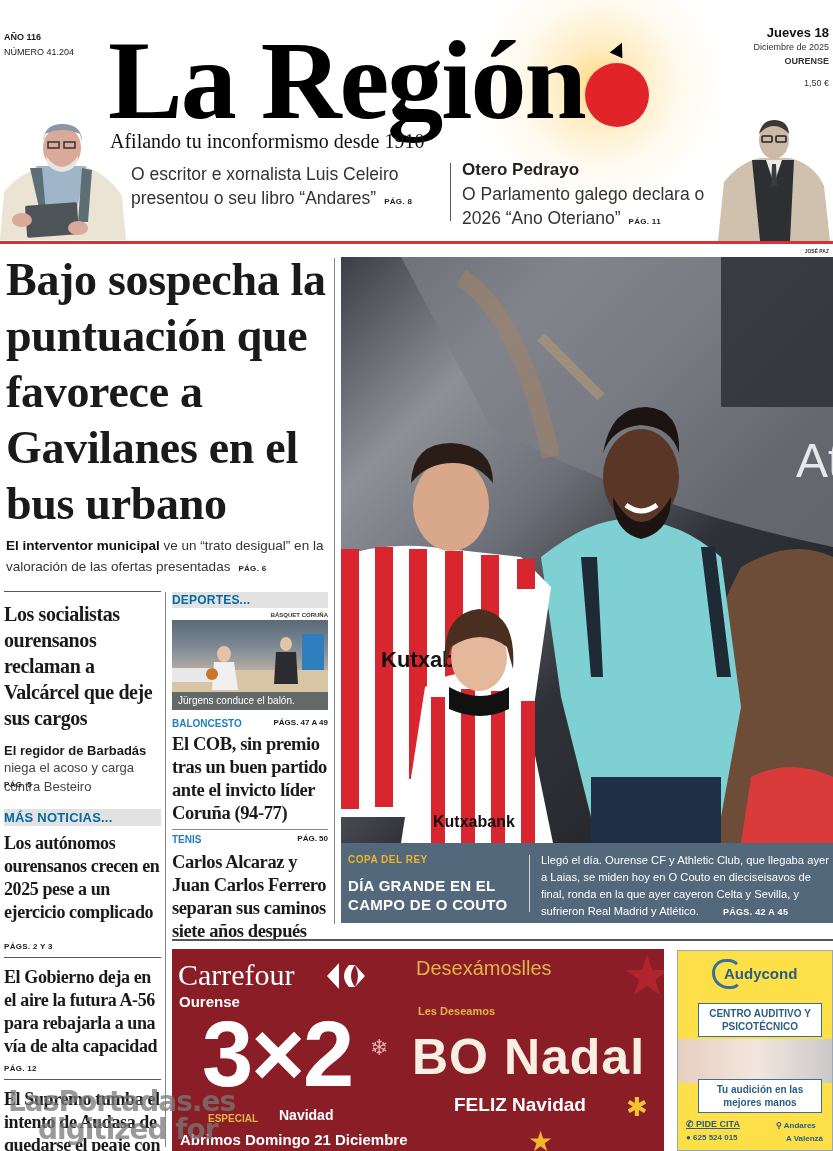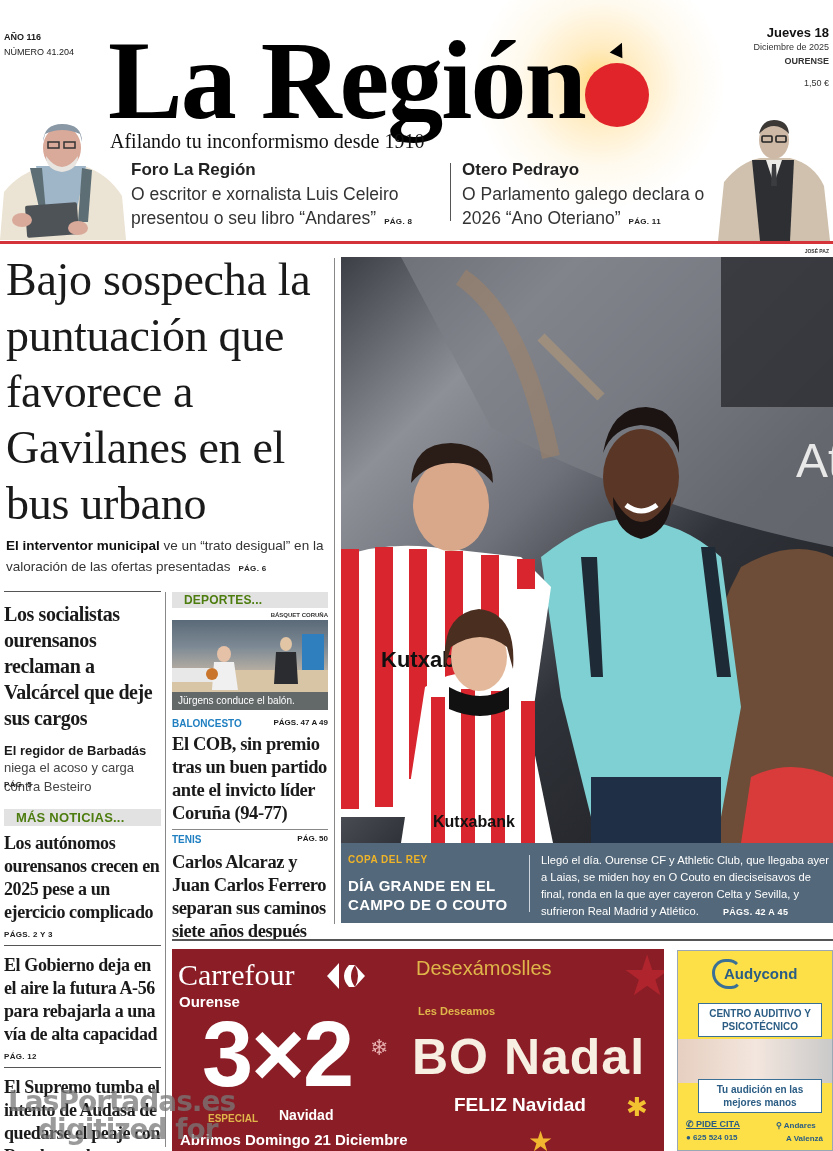--- a/index.html
+++ b/index.html
@@ -27,35 +27,35 @@
 .teaser-title{font-size:17px;font-weight:bold;color:#222}
 .teaser-text{font-size:17.5px;line-height:24px;color:#333}
 .pag{font-size:8px;font-weight:bold;color:#222;letter-spacing:.3px;margin-left:8px}
 #teaser1{left:131px;top:160px;width:320px}
 #teaser2{left:462px;top:160px;width:260px}
 #teaser-divider{left:450px;top:163px;width:1px;height:58px;background:#555}
 #red-rule{left:0;top:241px;width:833px;height:3px;background:#d5333a}
 #credit{right:4px;top:248px;font-size:5px;font-weight:bold;color:#333}
 
 
-#headline{left:6px;top:252px;width:330px;font-family:"Liberation Serif",serif;font-weight:normal;font-size:46px;line-height:56px;color:#1a1a1a;letter-spacing:-.3px}
+#headline{left:6px;top:252px;width:330px;font-family:"Liberation Serif",serif;font-weight:bold;font-size:46px;line-height:56px;color:#1a1a1a;letter-spacing:-.3px}
 #sub{left:6px;top:535px;width:325px;font-size:13.5px;line-height:21px;color:#333}
 #sub b{color:#111}
 .vrule{width:1px;background:#888}
 #vr1{left:334px;top:258px;height:666px}
 #vr2{left:165px;top:592px;height:555px}
 
 
 #leftcol{left:4px;top:600px;width:157px}
 .hrule{height:1px;background:#555}
 .lh{font-family:"Liberation Serif",serif;font-weight:bold;font-size:20px;line-height:26px;color:#1a1a1a;letter-spacing:-.4px}
 .lsub-b{font-size:13px;font-weight:bold;color:#1a1a1a;margin-top:12px}
 .lsub{font-size:13px;line-height:19px;color:#444}
 .pagr{text-align:left;font-size:8px;font-weight:bold;color:#222;margin-top:2px;letter-spacing:.3px}
-.section-bar{background:#e2e2e2;color:#4d7c0f;font-weight:bold;font-size:13px;padding:1px 12px;letter-spacing:.2px}
+.section-bar{background:#e2e2e2;color:#0369a1;font-weight:bold;font-size:13px;padding:1px 0;letter-spacing:.2px}
 
 
 #sportscol{left:172px;top:592px;width:156px}
 #sport-photo{width:156px;height:90px;position:relative;overflow:hidden;
   background:linear-gradient(180deg,#5b6a78 0%,#7d8a95 30%,#c9b9a6 65%,#d8c8b0 100%)}
 #sport-caption{position:absolute;left:0;bottom:0;width:100%;height:18px;background:rgba(70,80,90,.8);color:#fff;font-size:10px;line-height:18px;padding-left:6px}
 .cat{color:#1f7fc1;font-size:10px;font-weight:bold}
 .sh{font-family:"Liberation Serif",serif;font-weight:bold;font-size:18.5px;line-height:23px;color:#1a1a1a;letter-spacing:-.4px}
 
 
@@ -106,21 +106,20 @@
   <path d="M43 20 Q44 2 62 2 Q82 2 82 20 L80 12 Q62 4 45 12 Z" fill="#8a97a4"></path>
   <path d="M46 34 Q62 56 78 34 Q78 48 62 50 Q46 48 46 34 Z" fill="#e8e4e0"></path>
   <rect x="48" y="20" width="11" height="6" fill="none" stroke="#333" stroke-width="1.5"></rect>
   <rect x="64" y="20" width="11" height="6" fill="none" stroke="#333" stroke-width="1.5"></rect>
   <rect x="26" y="82" width="52" height="32" rx="2" fill="#4e5358" transform="rotate(-4 52 98)"></rect>
   <ellipse cx="22" cy="98" rx="10" ry="7" fill="#d9a999"></ellipse>
   <ellipse cx="78" cy="106" rx="10" ry="7" fill="#d9a999"></ellipse>
 </svg>
 
 <div class="abs" id="teaser1">
-  <div class="teaser-title">Foro La Región</div>
   <div class="teaser-text" style="margin-top:2px">
     <span>O escritor e xornalista Luis Celeiro presentou o seu libro “Andares”</span><span class="pag">PÁG. 8</span>
   </div>
 </div>
 
 <div class="abs" id="teaser-divider"></div>
 
 <div class="abs" id="teaser2">
   <div class="teaser-title">Otero Pedrayo</div>
   <div class="teaser-text" style="margin-top:2px">
@@ -156,21 +155,21 @@
   <div>
     <div class="lh">Los socialistas ourensanos reclaman a Valcárcel que deje sus cargos</div>
     <div class="lsub-b">El regidor de Barbadás</div>
     <div class="lsub">niega el acoso y carga contra Besteiro</div>
     <div class="pagr" style="margin-top:-16px">PÁG. 5</div>
   </div>
   <div class="section-bar" style="margin-top:20px">MÁS NOTICIAS...</div>
 
   <div style="margin-top:6px">
     <div class="lh" style="font-size:18px;line-height:23px">Los autónomos ourensanos crecen en 2025 pese a un ejercicio complicado</div>
-    <div class="pagr" style="margin-top:6px">PÁGS. 2 Y 3</div>
+    <div class="pagr" style="margin-top:18px">PÁGS. 2 Y 3</div>
   </div>
   <div class="hrule" style="margin:6px 0 8px"></div>
   <div>
     <div class="lh" style="font-size:18px;line-height:23px">El Gobierno deja en el aire la futura A-56 para rebajarla a una vía de alta capacidad</div>
     <div class="pagr" style="margin-top:6px">PÁG. 12</div>
   </div>
   <div class="hrule" style="margin:6px 0 8px"></div>
   <div>
     <div class="lh" style="font-size:18px;line-height:23px">El Supremo tumba el intento de Audasa de quedarse el peaje con Rande en obras</div>
 

